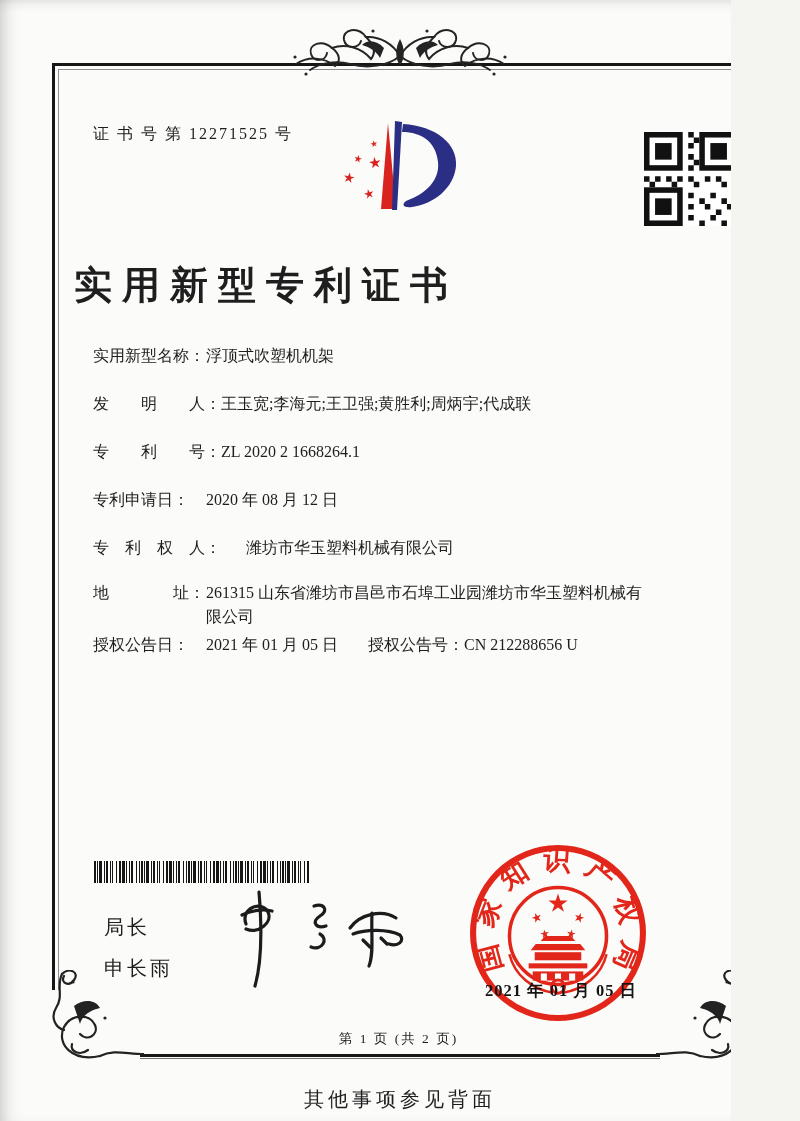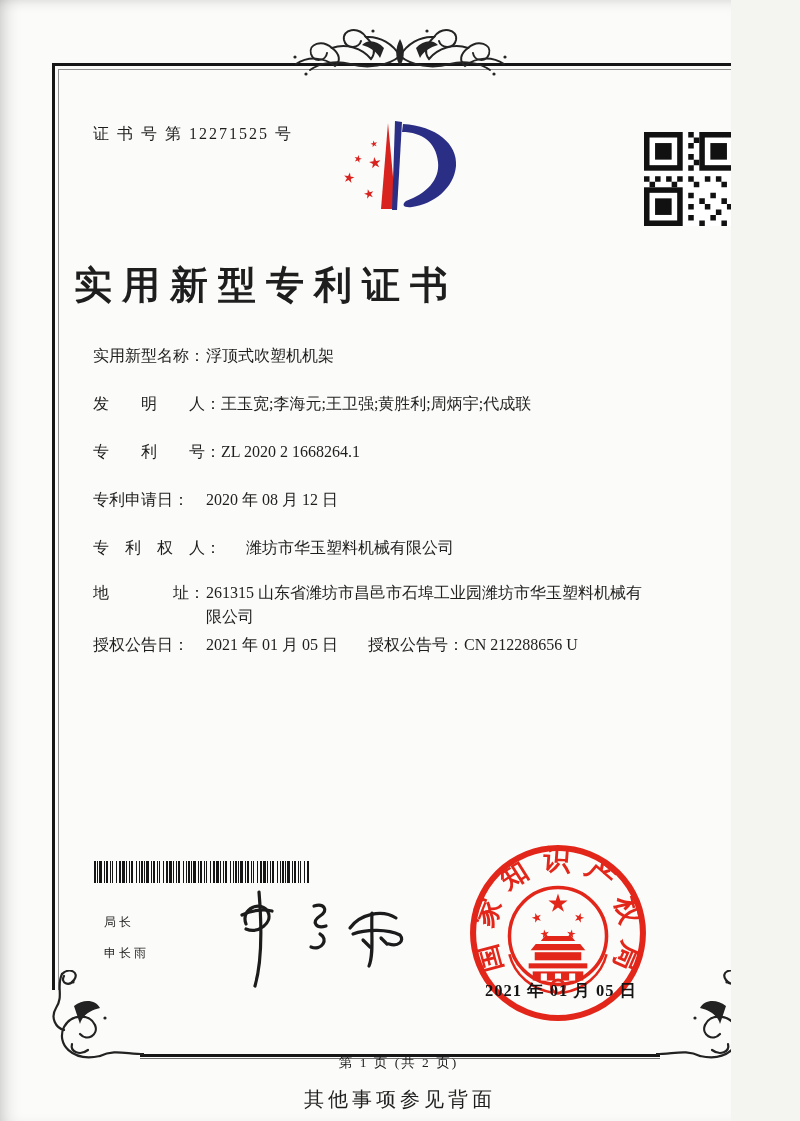--- a/index.html
+++ b/index.html
@@ -46,31 +46,31 @@
   .val{white-space:pre-wrap;}
   .r1{top:344px;} .r2{top:392px;} .r3{top:440px;} .r4{top:488px;}
   .r5{top:536px;gap:25px;} .r6{top:581px;} .r7{top:633px;}
   .val-address{width:436px;}
   .lbl2{margin-left:30px;white-space:pre;flex:none;}
   
   .legal{position:absolute;left:93px;top:662px;width:620px;}
   .legal p{margin:0;font-size:16px;line-height:32px;text-indent:2em;text-align:justify;}
   
   .barcode{position:absolute;left:94px;top:861px;width:216px;height:22px;}
-  .director{position:absolute;left:104px;top:914px;font-size:12px;letter-spacing:3px;}
+  .director{position:absolute;left:104px;top:914px;font-size:20px;letter-spacing:3px;}
   .director div{margin-bottom:14px;}
   .sig{position:absolute;left:216px;top:884px;width:200px;height:106px;}
   .seal{position:absolute;left:468px;top:843px;width:180px;height:180px;}
   .seal-date{
     position:absolute;left:476px;top:980px;width:170px;text-align:center;
     font-size:16.5px;font-weight:700;letter-spacing:1px;color:#141414;
   }
   .page-indicator{
     position:absolute;left:52px;top:1030px;width:693px;text-align:center;
-    font-size:13.5px;letter-spacing:2px;margin-top:24px;
+    font-size:13.5px;letter-spacing:2px;
   }
   .back-note{
     position:absolute;left:0;top:1086px;width:800px;text-align:center;
     font-size:20px;letter-spacing:4px;
   }
   svg text{font-family:"Liberation Serif","DejaVu Serif",serif;}
 </style>
 </head>
 <body>
 

